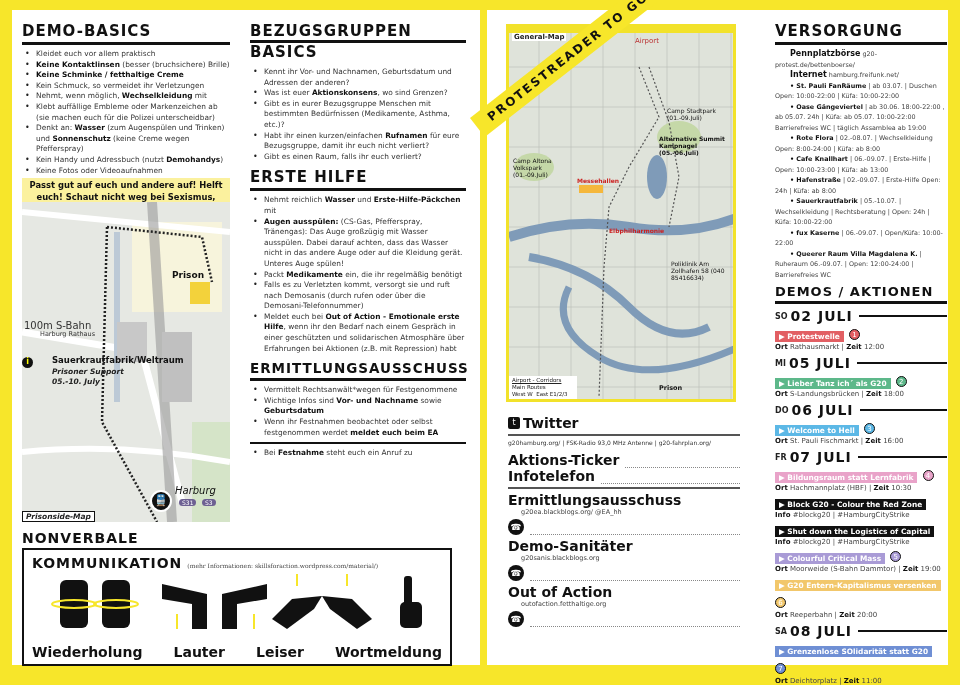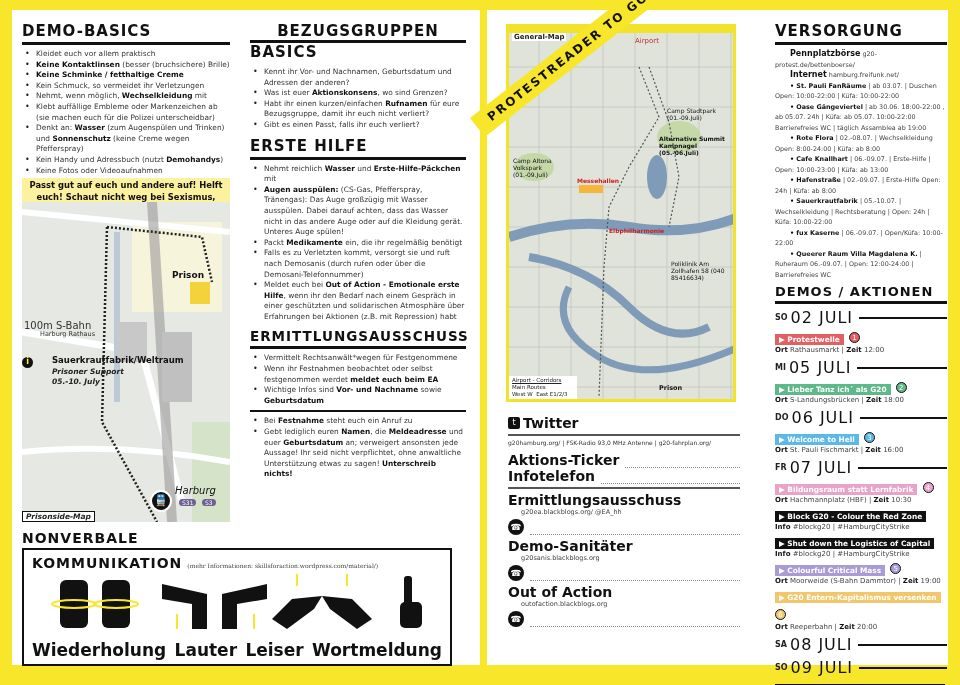--- a/index.html
+++ b/index.html
@@ -15,39 +15,39 @@
   ul.bl li::before { content: "•"; position: absolute; left: 3px; top: 0; color: #222; font-size: 8px; }
   ul.bl b { color: #111; }
   
   .c1 { position: absolute; left: 22px; top: 22px; width: 208px; }
   .yellow-note { background: #fbf19e; font-weight: bold; font-size: 8.4px; line-height: 11.4px; text-align: center; color: #111; padding: 2px 0; margin-top: 2px; }
   .prisonmap { position: absolute; left: 22px; top: 202px; width: 208px; height: 320px; background: #e9ebe6; overflow: hidden; }
   .c2 { position: absolute; left: 250px; top: 22px; width: 216px; }
   .nonverb { position: absolute; left: 22px; top: 530px; width: 430px; }
   .nv-box { border: 2px solid #111; padding: 3px 8px; margin-top: 2px; height: 118px; position: relative; }
   .hands { position: absolute; top: 24px; left: 8px; right: 8px; height: 60px; }
-  .hand-labels { position: absolute; bottom: 4px; left: 8px; right: 8px; display: flex; justify-content: space-between; font-weight: bold; font-size: 17px; color: #111; }
+  .hand-labels { position: absolute; bottom: 4px; left: 8px; right: 8px; display: flex; justify-content: space-between; font-weight: bold; font-size: 14px; color: #111; }
   
   .gmap { position: absolute; left: 506px; top: 24px; width: 230px; height: 378px; background: #f9a8d4; border: 3px solid #f2e22a; overflow: hidden; }
   .banner { position: absolute; left: 470px; top: 40px; width: 230px; height: 24px; background: #f7e62a; transform: rotate(-38deg); transform-origin: left top; font-weight: bold; font-size: 12px; letter-spacing: 2px; color: #111; display: flex; align-items: center; justify-content: center; top: 118px; }
   
   .contacts { position: absolute; left: 508px; top: 415px; width: 232px; }
   .big { font-weight: bold; font-size: 14px; color: #111; }
   .small { font-size: 6.5px; color: #444; padding-left: 13px; }
   .dots { flex: 1; border-bottom: 1px dotted #888; margin-left: 6px; height: 10px; }
   .row { display: flex; align-items: flex-end; }
   .phone { width: 16px; height: 16px; border-radius: 50%; background: #111; color: #fff; font-size: 9px; display: flex; align-items: center; justify-content: center; }
   .hr { border-bottom: 2px solid #555; margin: 3px 0; }
   
   .c4 { position: absolute; left: 775px; top: 22px; width: 172px; }
   .vs { font-size: 6.4px; line-height: 10.5px; color: #444; }
   .vs b { color: #111; padding-left: 15px; }
   .day { display: flex; align-items: center; margin-top: 4px; }
   .day .dn { font-size: 8px; font-weight: bold; margin-right: 3px; }
-  .day .dd { font-weight: normal; font-size: 16px; letter-spacing: 1px; color: #111; }
+  .day .dd { font-weight: bold; font-size: 14px; letter-spacing: 1px; color: #111; }
   .day .ln { flex: 1; border-bottom: 2px solid #111; margin-left: 6px; }
   .ev { display: inline-block; font-size: 7.4px; font-weight: bold; color: #fff; padding: 1px 4px; margin-top: 2px; }
   .num { display: inline-block; width: 11px; height: 11px; border-radius: 50%; border: 1px solid #111; font-size: 7px; text-align: center; line-height: 10px; color: #fff; vertical-align: middle; }
   .meta { font-size: 7px; color: #444; }
   .meta b { color: #111; }
 </style>
 </head>
 <body>
 
 <div class="panel p1"></div>
@@ -93,47 +93,47 @@
   <div style="position:absolute;left:30px;top:165px;font-style:italic;font-weight:bold;font-size:7.5px;color:#222;">Prisoner Support</div>
   <div style="position:absolute;left:30px;top:175px;font-style:italic;font-weight:bold;font-size:7.5px;color:#222;">05.-10. July</div>
   <div style="position:absolute;left:128px;top:288px;width:22px;height:22px;border-radius:50%;background:#111;border:2px solid #fff;color:#fff;font-size:11px;text-align:center;line-height:18px;">🚆</div>
   <div style="position:absolute;left:153px;top:283px;font-style:italic;font-size:10px;color:#111;">Harburg</div>
   <div style="position:absolute;left:157px;top:297px;font-size:6px;color:#fff;background:#6d6092;padding:0 3px;border-radius:4px;">S31</div>
   <div style="position:absolute;left:180px;top:297px;font-size:6px;color:#fff;background:#6d6092;padding:0 3px;border-radius:4px;">S3</div>
   <div style="position:absolute;left:0px;top:309px;font-style:italic;font-weight:bold;font-size:7.5px;background:#fff;border:1px solid #111;padding:0 3px;">Prisonside-Map</div>
 </div>
 
 <div class="c2">
-  <div class="heavy" style="font-size:15px;text-align:center;">BEZUGSGRUPPEN</div>
+  <div class="heavy" style="font-size:15px;">BEZUGSGRUPPEN</div>
   <div style="border-bottom:3px solid #111;"></div>
   <div class="heavy h-title" style="border:none;">BASICS</div>
   <ul class="bl" id="bg-list">
       <li>Kennt ihr Vor- und Nachnamen, Geburtsdatum und Adressen der anderen?</li>
       <li>Was ist euer <b>Aktionskonsens</b>, wo sind Grenzen?</li>
+      <li>Gibt es in eurer Bezugsgruppe Menschen mit bestimmten Bedürfnissen (Medikamente, Asthma, etc.)?</li>
       <li>Habt ihr einen kurzen/einfachen <b>Rufnamen</b> für eure Bezugsgruppe, damit ihr euch nicht verliert?</li>
-      <li>Gibt es einen Passt, falls ihr euch verliert?</li>
+      <li>Gibt es einen Raum, falls ihr euch verliert?</li>
     </ul>
   <div class="heavy h-title" style="margin-top:6px;">ERSTE HILFE</div>
   <ul class="bl" id="eh-list">
       <li>Nehmt reichlich <b>Wasser</b> und <b>Erste-Hilfe-Päckchen</b> mit</li>
       <li><b>Augen ausspülen:</b> (CS-Gas, Pfefferspray, Tränengas): Das Auge großzügig mit Wasser ausspülen. Dabei darauf achten, dass das Wasser nicht in das andere Auge oder auf die Kleidung gerät. Unteres Auge spülen!</li>
       <li>Packt <b>Medikamente</b> ein, die ihr regelmäßig benötigt</li>
       <li>Falls es zu Verletzten kommt, versorgt sie und ruft nach Demosanis (durch rufen oder über die Demosani-Telefonnummer)</li>
       <li>Meldet euch bei <b>Out of Action - Emotionale erste Hilfe</b>, wenn ihr den Bedarf nach einem Gespräch in einer geschützten und solidarischen Atmosphäre über Erfahrungen bei Aktionen (z.B. mit Repression) habt</li>
     </ul>
   <div class="heavy h-title" style="margin-top:6px;font-size:13.5px;">ERMITTLUNGSAUSSCHUSS</div>
   <ul class="bl" id="ea-list">
       <li>Vermittelt Rechtsanwält*wegen für Festgenommene</li>
+      <li>Wichtige Infos sind <b>Vor- und Nachname</b> sowie <b>Geburtsdatum</b></li>
       <li>Wenn ihr Festnahmen beobachtet oder selbst festgenommen werdet <b>meldet euch beim EA</b></li>
-      <li>Wichtige Infos sind <b>Vor- und Nachname</b> sowie <b>Geburtsdatum</b></li>
     </ul>
   <div style="border-bottom:2px solid #111;margin:4px 0;"></div>
   <ul class="bl" id="ea-list2">
       <li>Bei <b>Festnahme</b> steht euch ein Anruf zu</li>
-      <li>Gebt lediglich euren <b>Namen</b>, die <b>Meldeadresse</b> und euer <b>Geburtsdatum</b> an; verweigert ansonsten jede Aussage! Ihr seid nicht verpflichtet, ohne anwaltliche Unterstützung etwas zu sagen! <b>Unterschreib nichts!</b></li>
     </ul>
 </div>
 
 <div class="nonverb">
   <div class="heavy" style="font-size:14px;">NONVERBALE</div>
   <div class="nv-box">
     <span class="heavy" style="font-size:14px;">KOMMUNIKATION</span>
     <span style="font-family:'DejaVu Serif',serif;font-size:6px;color:#444;">(mehr Informationen: skillsforaction.wordpress.com/material/)</span>
     <svg class="hands" viewBox="0 0 420 60">
       <g fill="#111">
@@ -219,21 +219,21 @@
       <span class="phone">☎</span>
       <span class="dots"></span>
     </div>
   <div class="big">Demo-Sanitäter</div>
   <div class="small">g20sanis.blackblogs.org</div>
   <div class="row" style="margin:3px 0;">
       <span class="phone">☎</span>
       <span class="dots"></span>
     </div>
   <div class="big">Out of Action</div>
-  <div class="small">outofaction.blackblogs.org</div>
+  <div class="small">outofaction.fetthaltige.org</div>
   <div class="row" style="margin:3px 0;">
       <span class="phone">☎</span>
       <span class="dots"></span>
     </div>
 </div>
 
 <div class="c4">
   <div class="heavy h-title">VERSORGUNG</div>
   <div class="vs"><b style="font-size:8px;">Pennplatzbörse</b> <span>g20-protest.de/bettenboerse/</span></div>
   <div class="vs"><b style="font-size:8px;">Internet</b> <span>hamburg.freifunk.net/</span></div>
@@ -275,20 +275,21 @@
       <div><span class="ev" style="background:#e9a3c9">▶ Bildungsraum statt Lernfabrik</span> <span class="num" style="background:#e9a3c9">4</span><div class="meta"><b>Ort</b> Hachmannplatz (HBF) | <b>Zeit</b> 10:30</div></div>
       <div><span class="ev" style="background:#111111">▶ Block G20 - Colour the Red Zone</span><div class="meta"><b>Info</b> #blockg20 | #HamburgCityStrike</div></div>
       <div><span class="ev" style="background:#111111">▶ Shut down the Logistics of Capital</span><div class="meta"><b>Info</b> #blockg20 | #HamburgCityStrike</div></div>
       <div><span class="ev" style="background:#a99bd6">▶ Colourful Critical Mass</span> <span class="num" style="background:#a99bd6">5</span><div class="meta"><b>Ort</b> Moorweide (S-Bahn Dammtor) | <b>Zeit</b> 19:00</div></div>
       <div><span class="ev" style="background:#f2c76b">▶ G20 Entern-Kapitalismus versenken</span> <span class="num" style="background:#f2c76b">6</span><div class="meta"><b>Ort</b> Reeperbahn | <b>Zeit</b> 20:00</div></div>
       <div class="day">
         <span class="dn">SA</span>
         <span class="dd">08 JULI</span>
         <span class="ln"></span>
       </div>
+      <div><span class="ev" style="background:#6f8fd4">▶ Grenzenlose SOlidarität statt G20</span> <span class="num" style="background:#6f8fd4">7</span><div class="meta"><b>Ort</b> Deichtorplatz | <b>Zeit</b> 11:00</div></div>
       <div class="day">
         <span class="dn">SO</span>
         <span class="dd">09 JULI</span>
         <span class="ln"></span>
       </div>
       <div><span class="ev" style="background:#111111">▶ Nobody Forgotten- Nothing Forgiven</span></div>
     </div>
 </div>
 
 </body></html>

